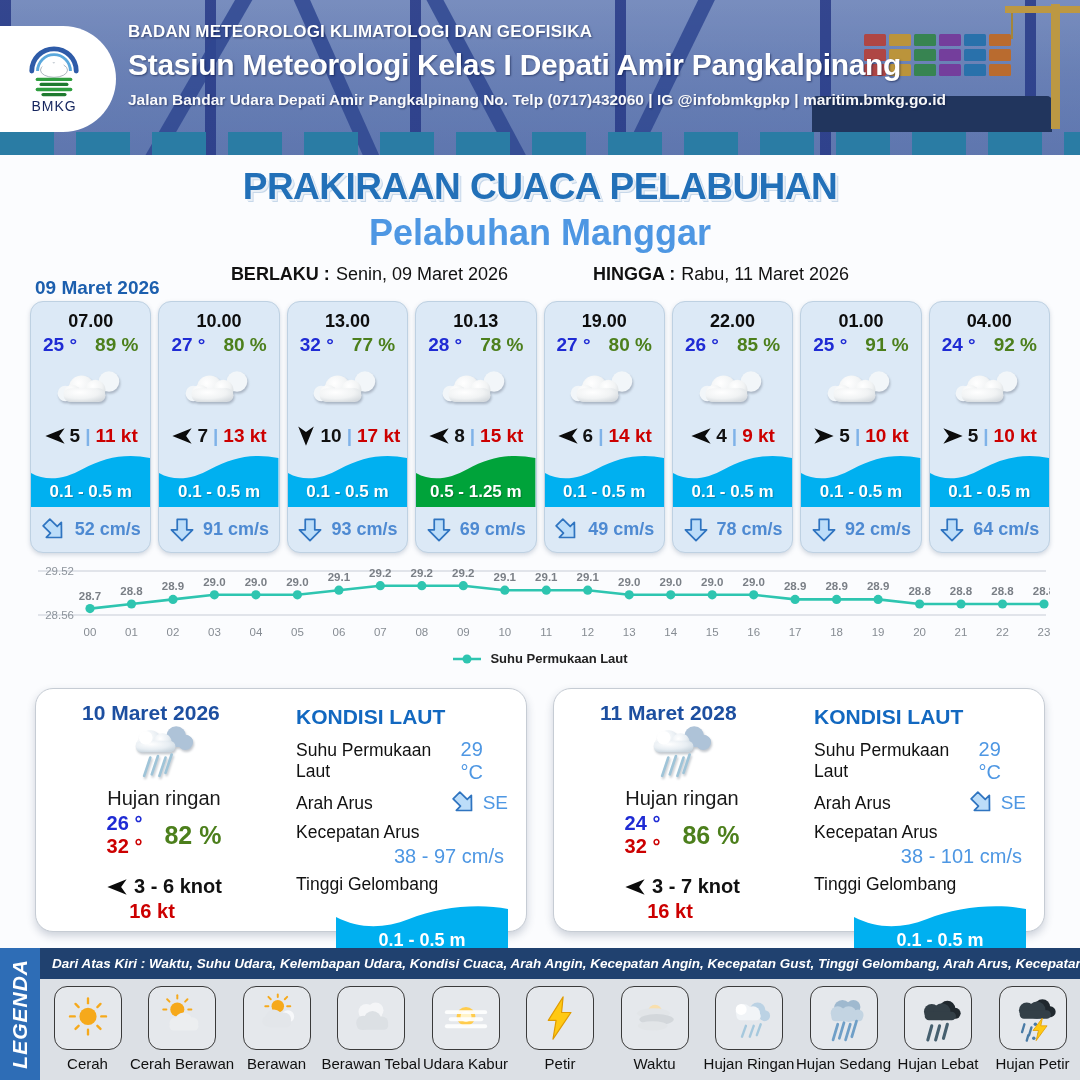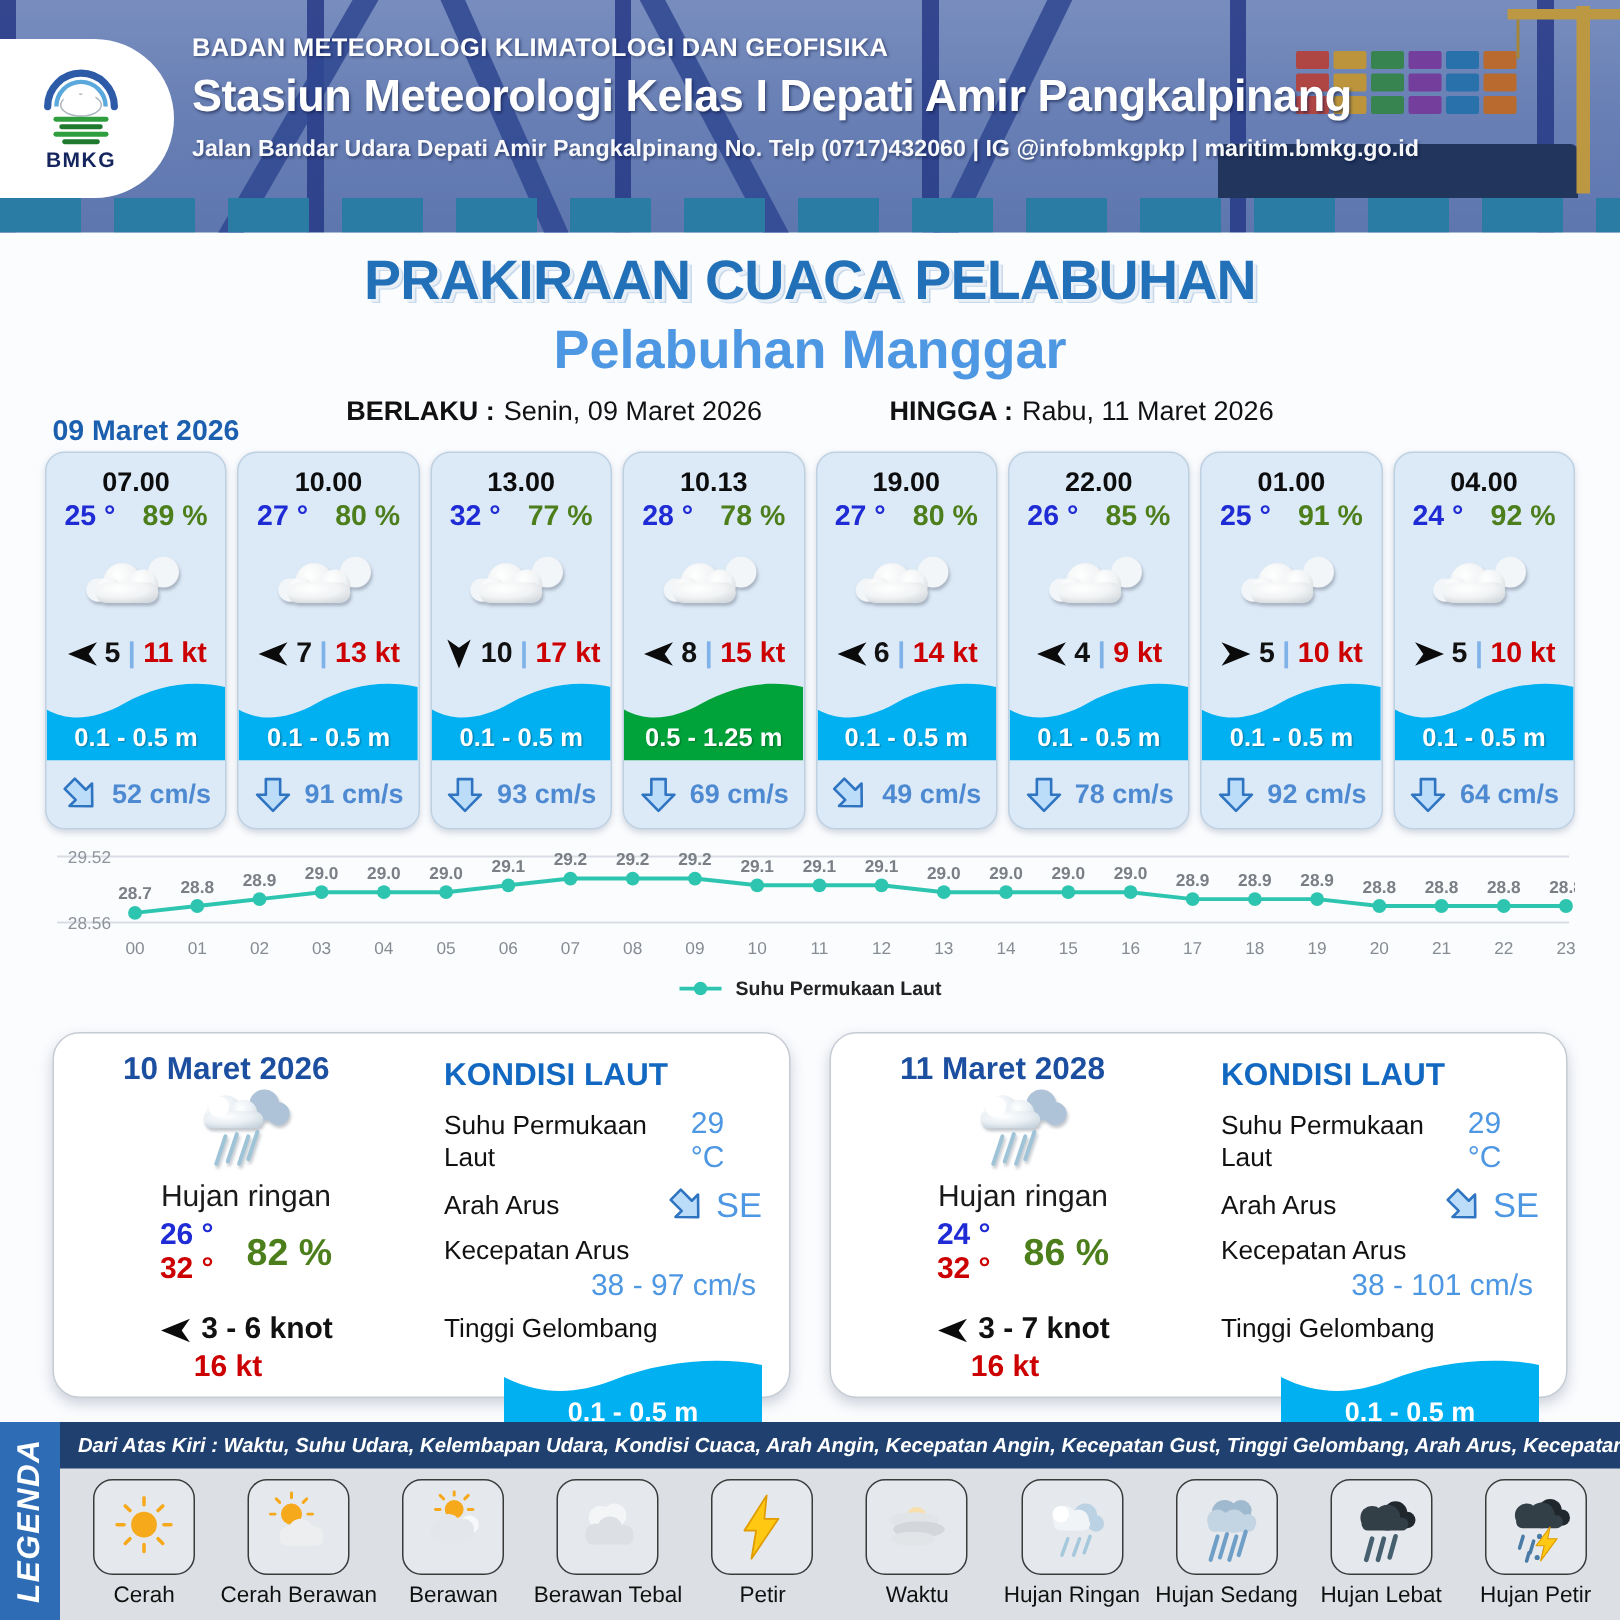--- a/index.html
+++ b/index.html
@@ -22,21 +22,21 @@
   .stack span:nth-child(6n+5){background:#2e86c1;} .stack span:nth-child(6n+6){background:#e67e22;}
   .crane{position:absolute;right:20px;top:4px;width:9px;height:125px;background:#e9b83c;}
   .crane::before{content:'';position:absolute;left:-46px;top:2px;width:76px;height:7px;background:#e9b83c;}
   .crane::after{content:'';position:absolute;left:-40px;top:9px;width:2px;height:26px;background:#caa02f;}
   .seats{position:absolute;left:0;right:0;bottom:0;height:23px;
        background:repeating-linear-gradient(90deg,#2f94b8 0 54px,rgba(0,0,0,0) 54px 76px);}
   .hdr-ov{position:absolute;inset:0;background:rgba(28,42,96,.22);}
   .hdr-logo{position:absolute;left:0;top:26px;width:116px;height:106px;background:#fff;
        border-radius:0 53px 53px 0;z-index:5;display:flex;flex-direction:column;align-items:center;
        justify-content:center;padding-right:8px;box-sizing:border-box;}
-  .logo-label{font-size:14px;font-weight:bold;color:#15255e;letter-spacing:1px;margin-top:-2px;}
+  .logo-label{font-size:14px;font-weight:normal;color:#15255e;letter-spacing:1px;margin-top:-2px;}
   .hdr-text{position:absolute;left:128px;top:22px;right:20px;z-index:4;color:#fff;
        text-shadow:1px 1px 2px rgba(10,20,60,.55);}
   .hdr-org{font-size:17px;font-weight:bold;letter-spacing:.2px;}
   .hdr-station{font-size:30px;font-weight:bold;margin-top:6px;letter-spacing:-.3px;}
   .hdr-addr{font-size:15.5px;margin-top:9px;font-weight:bold;opacity:.96;}
 
   
   .title-sec{position:absolute;top:166px;left:0;right:0;text-align:center;}
   .t-main{font-size:37px;font-weight:bold;color:#2270b8;letter-spacing:-.5px;
       text-shadow:2px 2px 0 #e9eff6,3px 3px 0 #c7d8ea;}
@@ -88,21 +88,21 @@
   .d-max{font-size:20px;font-weight:bold;color:#cc0000;}
   .d-hum{font-size:25px;font-weight:bold;color:#4c7f1c;margin-left:22px;}
   .d-wind{display:flex;align-items:center;gap:6px;margin-top:17px;font-size:20px;font-weight:bold;color:#111;}
   .d-gust{font-size:20px;font-weight:bold;color:#cc0000;margin-top:2px;transform:translateX(-12px);}
   .d-right{flex:1;padding:4px 4px 0 24px;display:flex;flex-direction:column;}
   .s-title{font-size:21px;font-weight:bold;color:#1268c0;margin-bottom:9px;}
   .s-row{display:flex;justify-content:space-between;align-items:center;margin-bottom:6px;}
   .s-label{font-size:17.5px;color:#111;}
   .s-val{font-size:20px;font-weight:normal;color:#4e97e3;}
   .s-dir{display:flex;align-items:center;gap:6px;}
-  .s-dir .s-val{font-size:23px;}
+  .s-dir .s-val{font-size:19px;}
   .s-col{flex-direction:column;align-items:stretch;}
   .s-right{text-align:right;padding-right:4px;margin-top:2px;}
   .sea-wave{position:relative;align-self:flex-end;width:172px;height:58px;margin-top:4px;}
   .sea-wave svg{position:absolute;inset:0;width:100%;height:100%;}
   .sw-label{position:absolute;bottom:6px;left:0;right:0;text-align:center;color:#fff;
       font-size:18px;font-weight:bold;}
 
   
   .legend-sec{position:absolute;top:948px;left:0;right:0;height:132px;display:flex;}
   .lg-band{width:40px;background:#2e6db6;display:flex;align-items:center;justify-content:center;}
@@ -887,20 +887,28 @@
           <div class="lg-box">
               <svg viewBox="0 0 64 64">
                 <use href="#sym-clouds"></use>
               </svg>
             </div>
           <div class="lg-label">Berawan Tebal</div>
         </div>
         <div class="lg-item">
           <div class="lg-box">
               <svg viewBox="0 0 64 64">
+                <use href="#sym-haze"></use>
+              </svg>
+            </div>
+          <div class="lg-label">Udara Kabur</div>
+        </div>
+        <div class="lg-item">
+          <div class="lg-box">
+              <svg viewBox="0 0 64 64">
                 <use href="#sym-bolt"></use>
               </svg>
             </div>
           <div class="lg-label">Petir</div>
         </div>
         <div class="lg-item">
           <div class="lg-box">
               <svg viewBox="0 0 64 64">
                 <use href="#sym-fog"></use>
               </svg>

